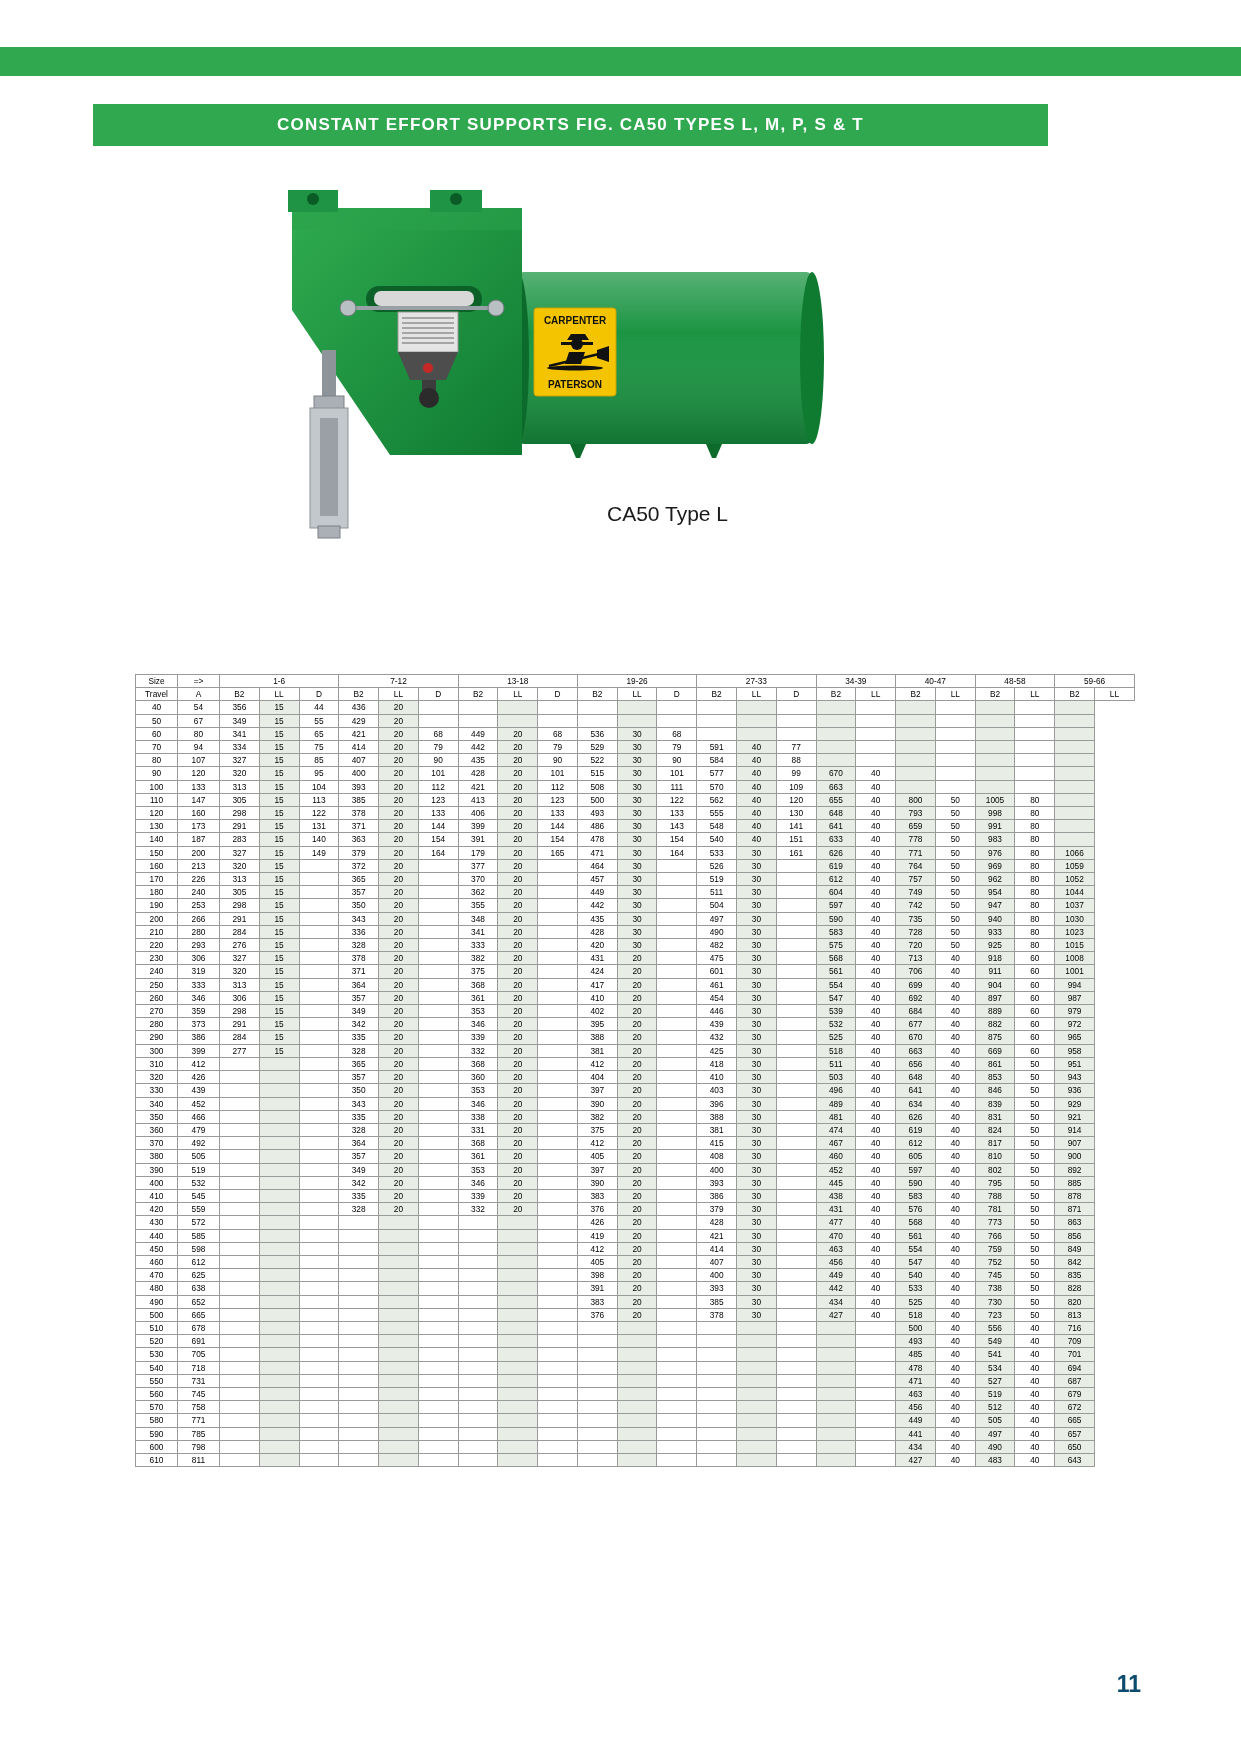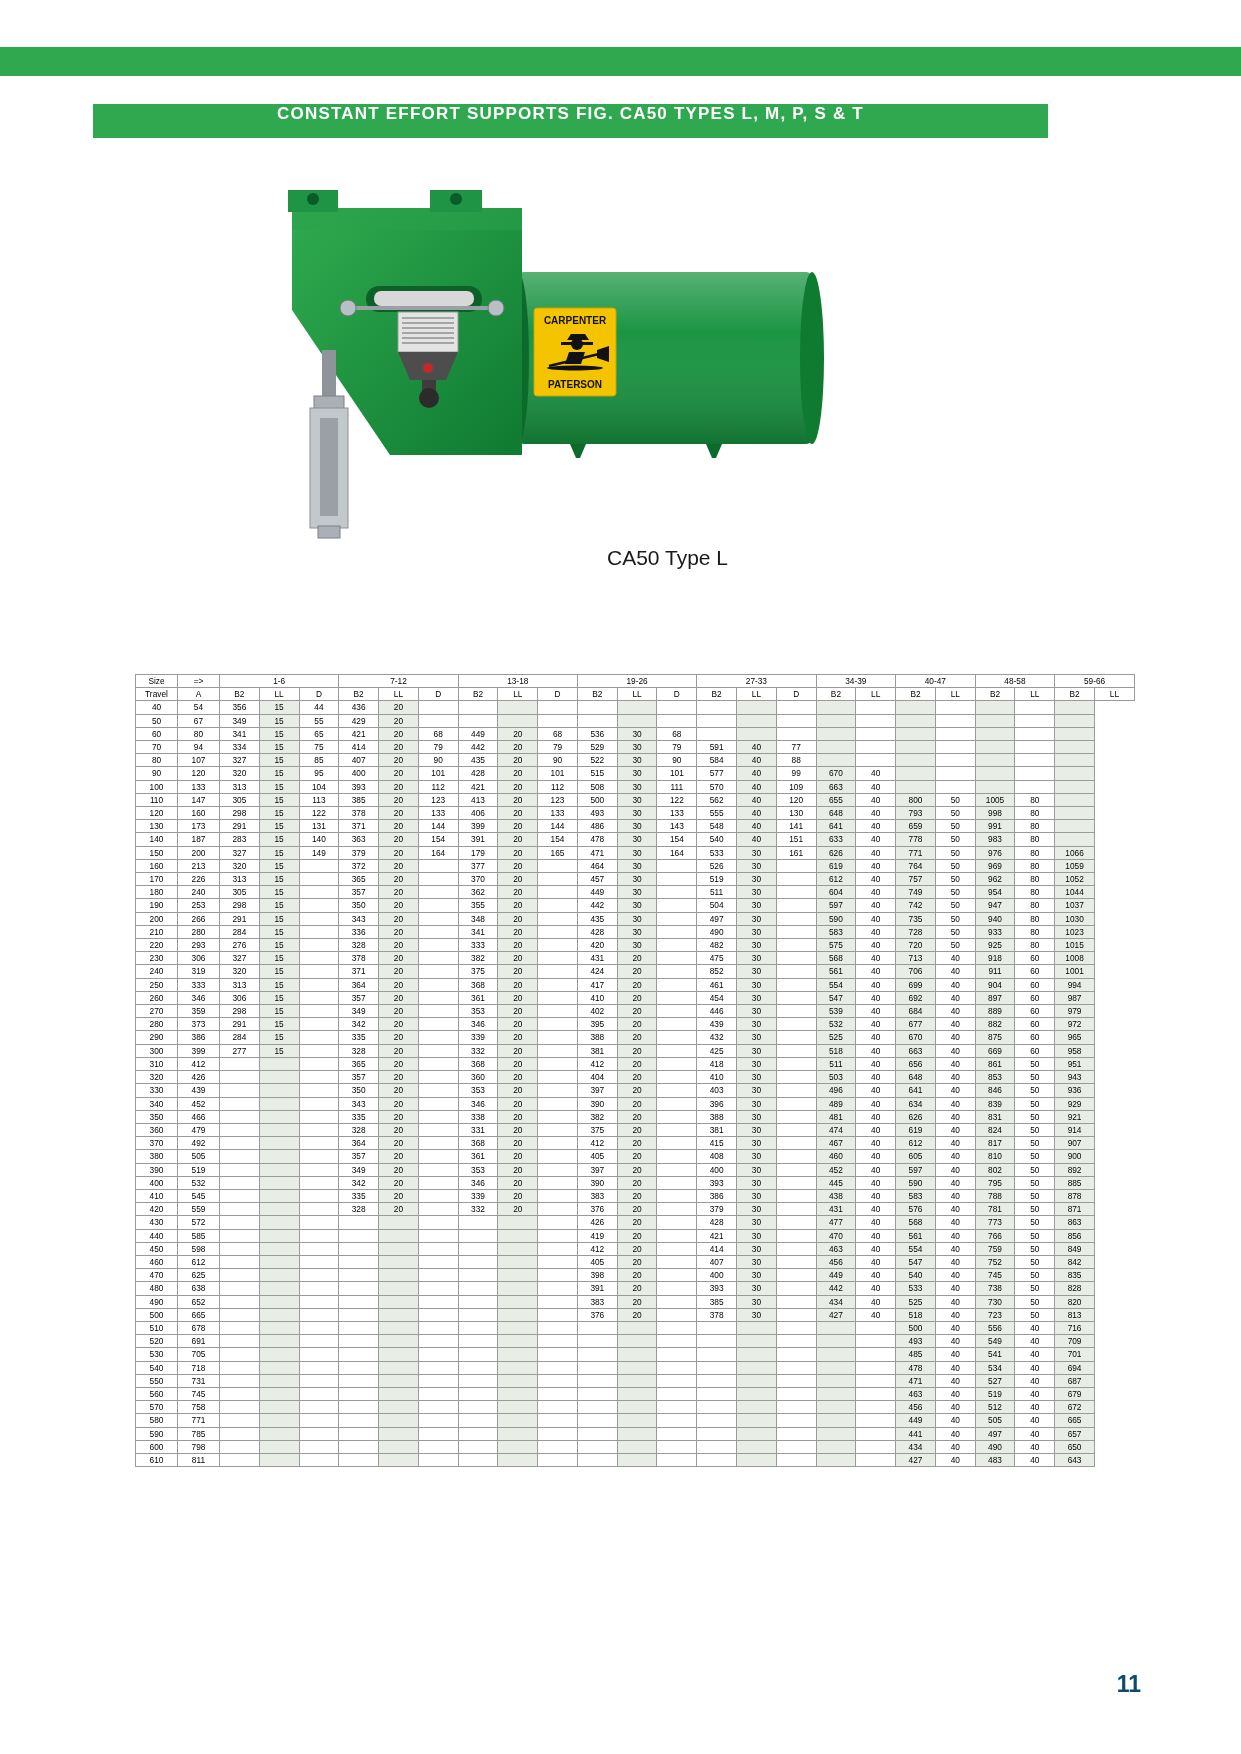--- a/index.html
+++ b/index.html
@@ -21,44 +21,44 @@
     left: 0;
     width: 1241px;
     height: 29px;
     background: #2fa84f;
   }
   .title-bar {
     position: absolute;
     top: 104px;
     left: 93px;
     width: 955px;
-    height: 34px;
+    height: 42px;
     background: #2fa84f;
     display: flex;
-    align-items: flex-start;
+    align-items: center;
     justify-content: center;
   }
   .title-bar .title-text {
     color: #ffffff;
     font-size: 17px;
     font-weight: bold;
     letter-spacing: 1.2px;
     font-family: "Liberation Sans", sans-serif;
   }
   
   .figure {
     position: absolute;
     top: 190px;
     left: 270px;
     width: 600px;
     height: 350px;
   }
   .fig-caption {
     position: absolute;
-    top: 546px;
+    top: 502px;
     left: 607px;
     font-size: 21px;
     color: #1a1a1a;
     font-family: "Liberation Sans", sans-serif;
   }
   
   .table-wrap {
     position: absolute;
     top: 674px;
     left: 135px;
@@ -781,21 +781,21 @@
           <td></td>
           <td>371</td>
           <td class="shade">20</td>
           <td></td>
           <td>375</td>
           <td class="shade">20</td>
           <td></td>
           <td>424</td>
           <td class="shade">20</td>
           <td></td>
-          <td>852</td>
+          <td>601</td>
           <td class="shade">30</td>
           <td></td>
           <td class="shade">561</td>
           <td>40</td>
           <td class="shade">706</td>
           <td>40</td>
           <td class="shade">911</td>
           <td>60</td>
           <td class="shade">1001</td>
         </tr>

